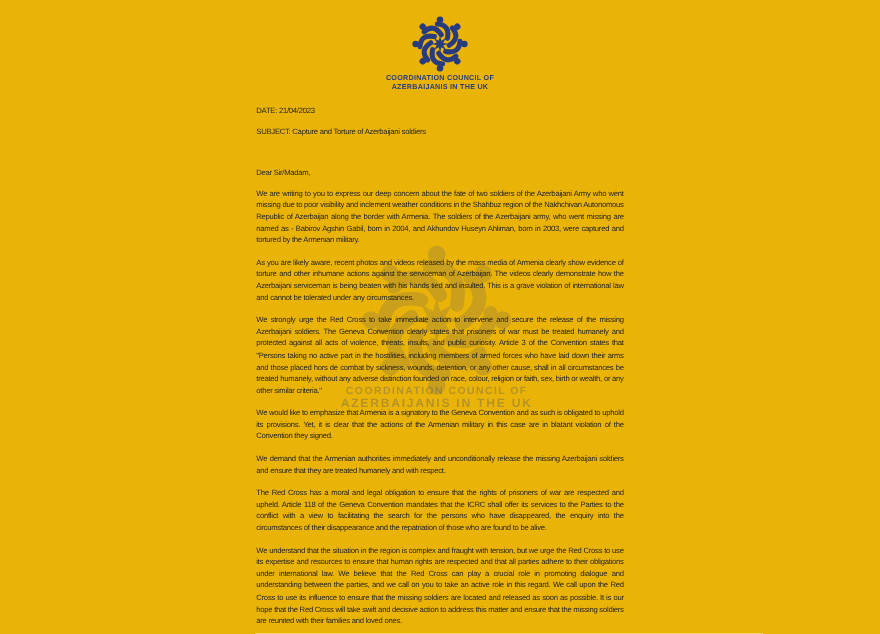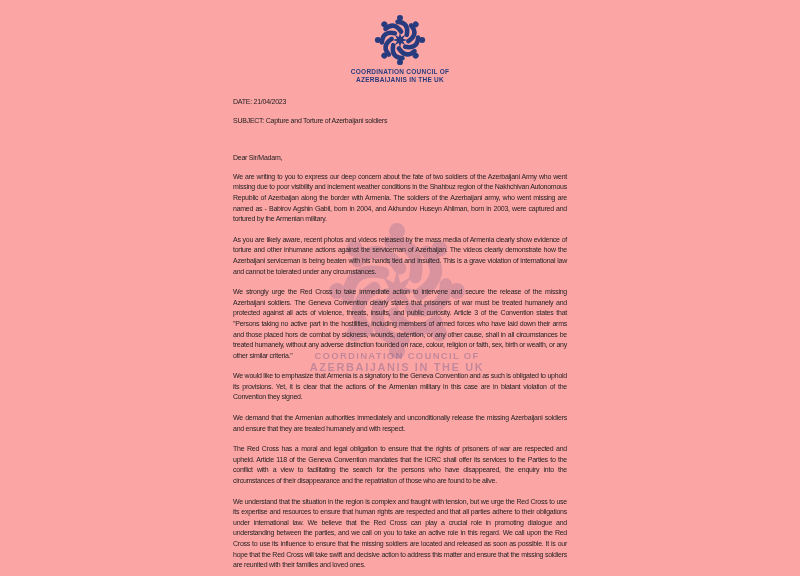--- a/index.html
+++ b/index.html
@@ -1,21 +1,21 @@
 <!DOCTYPE html>
 <html><head>
 <meta charset="utf-8">
 <style>
   html,body{margin:0;padding:0;}
   body{
     width:800px;height:576px;background:#ffffff;overflow:hidden;
     font-family:"Liberation Sans",sans-serif;
     position:relative;
   }
-  .page{position:absolute;inset:0;background:#fca5a5;}
+  .page{position:absolute;inset:0;background:#eab308;}
 
   
   .logo{position:absolute;left:373px;top:13px;width:54px;height:54px;color:#283b7e;}
   .org-name{
     position:absolute;left:0;top:68px;width:800px;text-align:center;
     color:#283b7e;font-weight:bold;font-size:6.5px;line-height:7.5px;letter-spacing:.25px;
   }
 
   
   .wm-logo{position:absolute;left:324px;top:218px;width:146px;height:146px;color:#283b7e;opacity:.16;z-index:1;}

